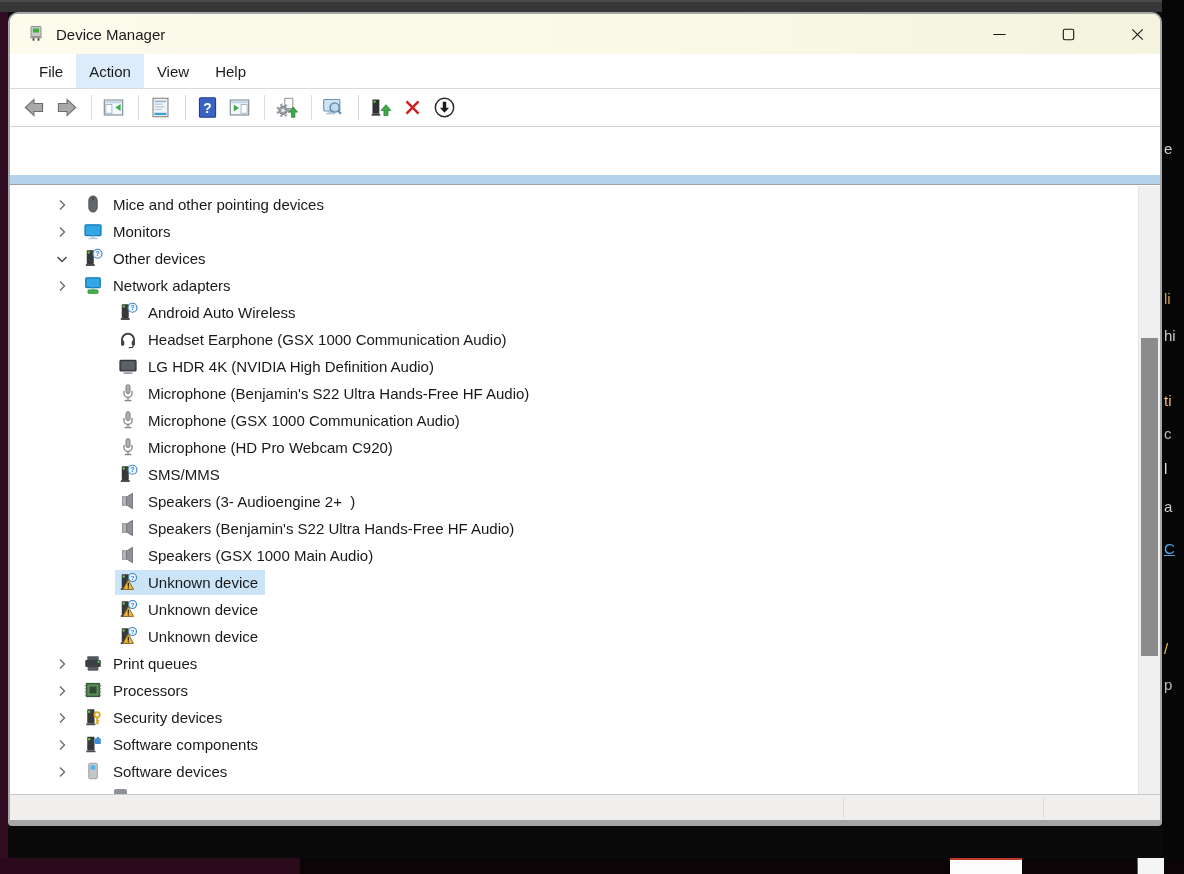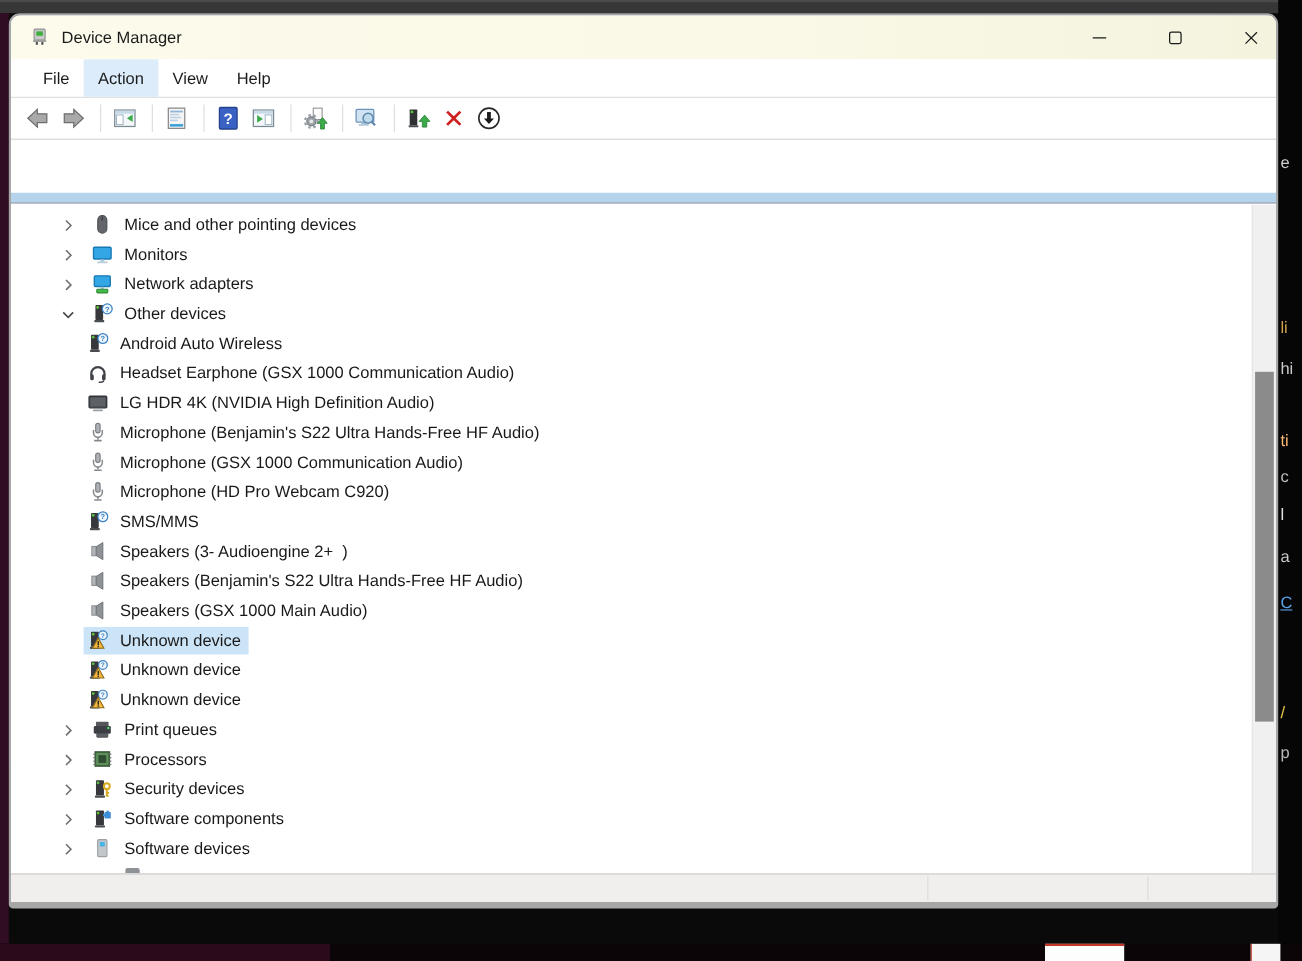--- a/index.html
+++ b/index.html
@@ -45,21 +45,21 @@
           display:flex;align-items:center;justify-content:center;}
   .tb-btn svg{width:23px;height:23px;}
   .tb-sep{width:1px;height:25px;background:#dcdcdc;margin:0 7px;display:inline-block;}
 
   
   .content{position:relative;flex:1 1 auto;background:#fff;overflow:hidden;margin-top:48px;}
   .scroll-band{position:absolute;left:0;top:0;width:100%;height:10px;background:#b5d3ea;border-bottom:1px solid #98a0a8;box-sizing:border-box;}
   .tree{position:absolute;left:0;top:11px;right:22px;bottom:0;overflow:hidden;padding-top:5px;}
   .tree-row{height:27px;display:flex;align-items:center;font-size:15px;color:#191919;}
   .tree-row.lvl1{padding-left:44px;}
-  .tree-row.lvl2{padding-left:66px;}
+  .tree-row.lvl2{padding-left:105px;}
   .chev{width:16px;height:16px;margin-right:10px;flex:0 0 auto;display:flex;}
   .chev svg{width:16px;height:16px;}
   .row-inner{display:flex;align-items:center;padding:2px 7px 3px 3px;}
   .tree-row.selected .row-inner{background:#cce4f7;}
   .t-icon{width:20px;height:20px;margin-right:10px;flex:0 0 auto;}
   .t-icon svg{width:20px;height:20px;}
   .t-label{white-space:pre;}
   .partial-icon{position:absolute;left:104px;bottom:0;width:13px;height:5px;background:#8e9296;border-radius:2px 2px 0 0;}
 
   
@@ -395,41 +395,41 @@
             <span class="row-inner">
               <span class="t-icon"><svg viewBox="0 0 16 16">
                   <use href="#i-monitor"></use>
                 </svg></span>
               <span class="t-label">Monitors</span>
             </span>
           </div>
           <div class="tree-row lvl1">
             <span class="chev">
               <svg viewBox="0 0 16 16">
+                <use href="#i-chevron-down"></use>
+              </svg>
+            </span>
+            <span class="row-inner">
+              <span class="t-icon"><svg viewBox="0 0 16 16">
+                  <use href="#i-device-q"></use>
+                </svg></span>
+              <span class="t-label">Other devices</span>
+            </span>
+          </div>
+          <div class="tree-row lvl1">
+            <span class="chev">
+              <svg viewBox="0 0 16 16">
                 <use href="#i-chevron-right"></use>
               </svg>
             </span>
             <span class="row-inner">
               <span class="t-icon"><svg viewBox="0 0 16 16">
                   <use href="#i-network"></use>
                 </svg></span>
               <span class="t-label">Network adapters</span>
-            </span>
-          </div>
-          <div class="tree-row lvl1">
-            <span class="chev">
-              <svg viewBox="0 0 16 16">
-                <use href="#i-chevron-down"></use>
-              </svg>
-            </span>
-            <span class="row-inner">
-              <span class="t-icon"><svg viewBox="0 0 16 16">
-                  <use href="#i-device-q"></use>
-                </svg></span>
-              <span class="t-label">Other devices</span>
             </span>
           </div>
           <div class="tree-row lvl2">
             <span class="row-inner">
               <span class="t-icon"><svg viewBox="0 0 16 16">
                   <use href="#i-device-q"></use>
                 </svg></span>
               <span class="t-label">Android Auto Wireless</span>
             </span>
           </div>

